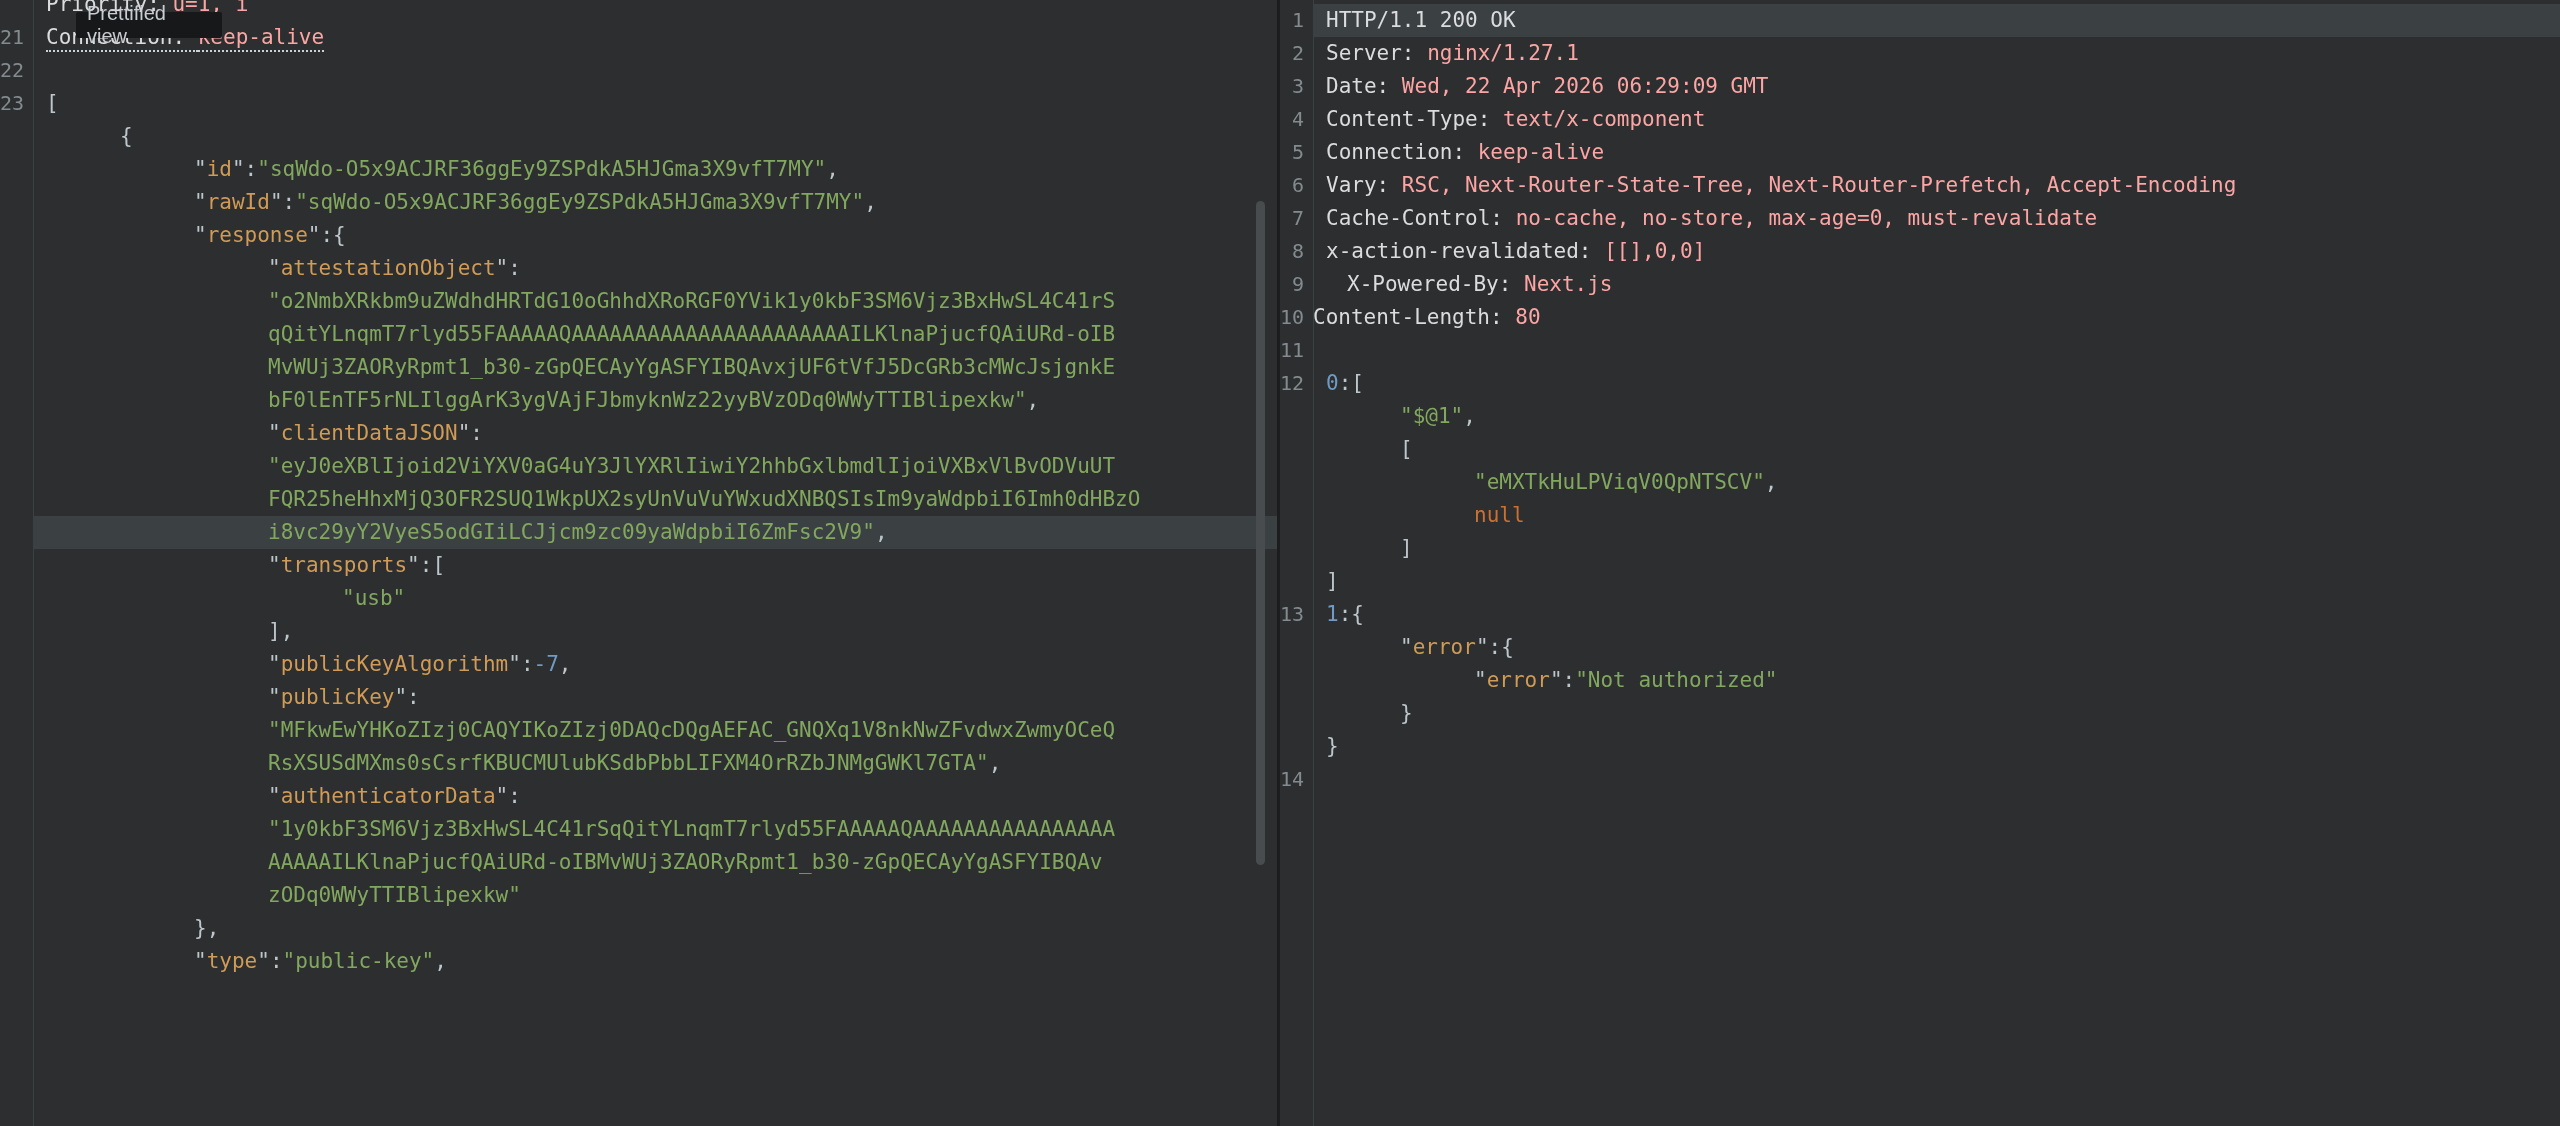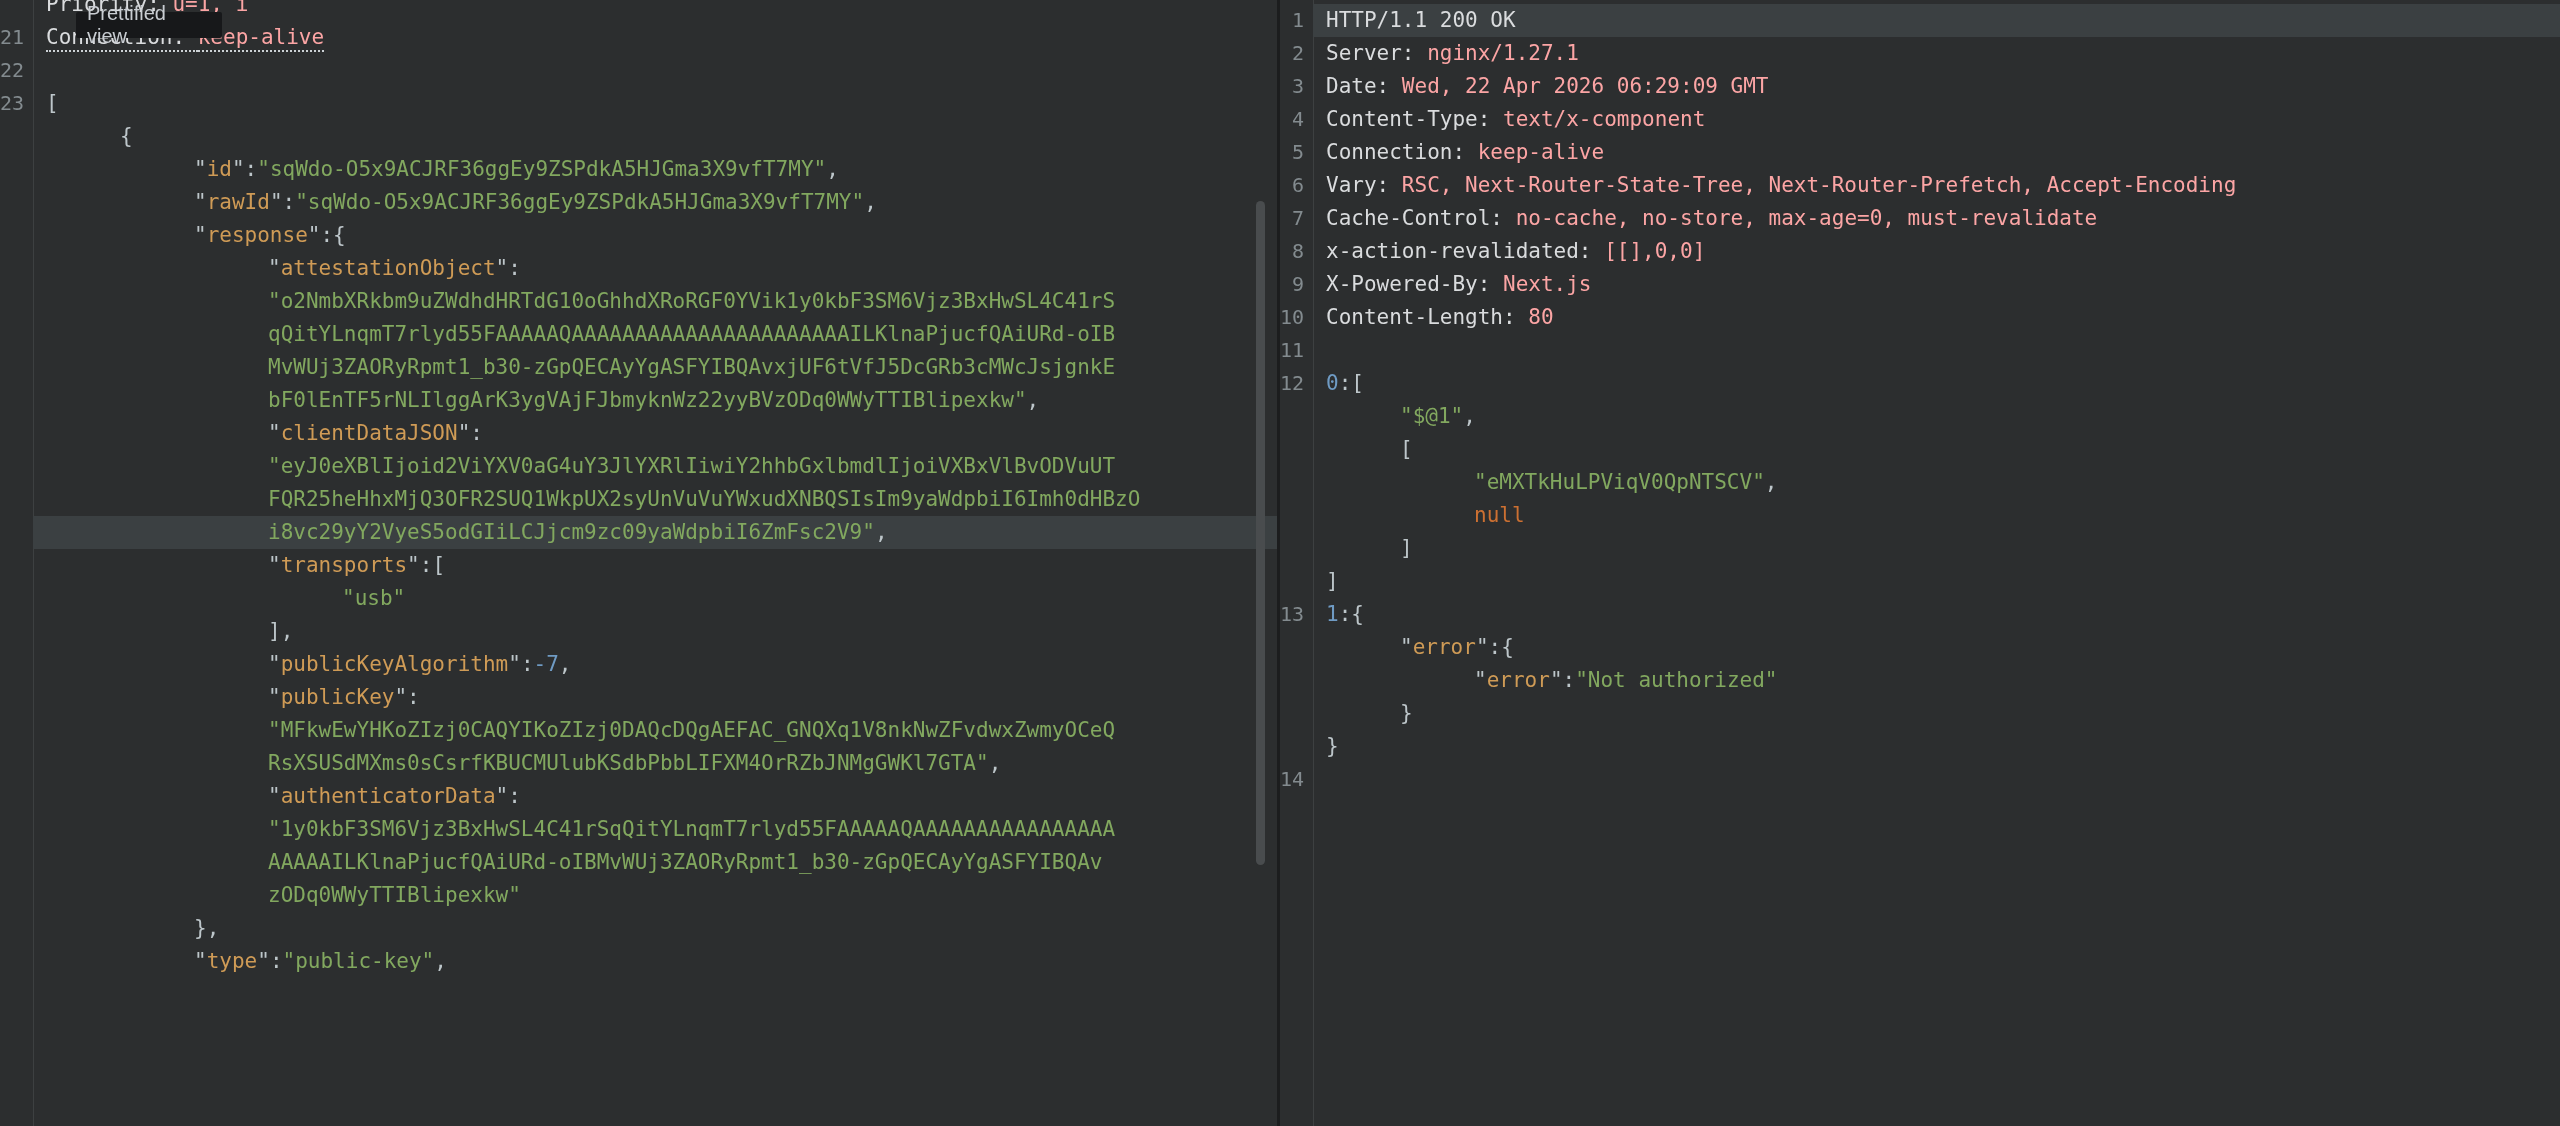--- a/index.html
+++ b/index.html
@@ -173,22 +173,22 @@
     </div>
     <div class="editor" id="response-editor" style="padding-top:4px;">
         <div class="row hl"><span class="ln">1</span><span class="code" style="padding-left: 13px;"><span class="tk-w">HTTP/1.1 200 OK</span></span></div>
         <div class="row"><span class="ln">2</span><span class="code" style="padding-left: 13px;"><span class="tk-hn">Server: </span><span class="tk-hv">nginx/1.27.1</span></span></div>
         <div class="row"><span class="ln">3</span><span class="code" style="padding-left: 13px;"><span class="tk-hn">Date: </span><span class="tk-hv">Wed, 22 Apr 2026 06:29:09 GMT</span></span></div>
         <div class="row"><span class="ln">4</span><span class="code" style="padding-left: 13px;"><span class="tk-hn">Content-Type: </span><span class="tk-hv">text/x-component</span></span></div>
         <div class="row"><span class="ln">5</span><span class="code" style="padding-left: 13px;"><span class="tk-hn">Connection: </span><span class="tk-hv">keep-alive</span></span></div>
         <div class="row"><span class="ln">6</span><span class="code" style="padding-left: 13px;"><span class="tk-hn">Vary: </span><span class="tk-hv">RSC, Next-Router-State-Tree, Next-Router-Prefetch, Accept-Encoding</span></span></div>
         <div class="row"><span class="ln">7</span><span class="code" style="padding-left: 13px;"><span class="tk-hn">Cache-Control: </span><span class="tk-hv">no-cache, no-store, max-age=0, must-revalidate</span></span></div>
         <div class="row"><span class="ln">8</span><span class="code" style="padding-left: 13px;"><span class="tk-hn">x-action-revalidated: </span><span class="tk-hv">[[],0,0]</span></span></div>
-        <div class="row"><span class="ln">9</span><span class="code" style="padding-left: 13px;"><span class="tk-hn">X-Powered-By: </span><span class="tk-hv">Next.js</span></span></div>
-        <div class="row"><span class="ln">10</span><span class="code" style="padding-left: 13px;"><span class="tk-hn">Content-Length: </span><span class="tk-hv">80</span></span></div>
+        <div class="row"><span class="ln">9</span><span class="code" style="padding-left: 13px; margin-left: 21px;"><span class="tk-hn">X-Powered-By: </span><span class="tk-hv">Next.js</span></span></div>
+        <div class="row"><span class="ln">10</span><span class="code" style=""><span class="tk-hn">Content-Length: </span><span class="tk-hv">80</span></span></div>
         <div class="row"><span class="ln">11</span><span class="code" style="padding-left: 13px;"></span></div>
         <div class="row"><span class="ln">12</span><span class="code" style="padding-left: 13px;"><span class="tk-n">0</span><span class="tk-p">:[</span></span></div>
         <div class="row"><span class="ln"></span><span class="code" style="padding-left: 87px;"><span class="tk-s">"$@1"</span><span class="tk-p">,</span></span></div>
         <div class="row"><span class="ln"></span><span class="code" style="padding-left: 87px;"><span class="tk-p">[</span></span></div>
         <div class="row"><span class="ln"></span><span class="code" style="padding-left: 161px;"><span class="tk-s">"eMXTkHuLPViqV0QpNTSCV"</span><span class="tk-p">,</span></span></div>
         <div class="row"><span class="ln"></span><span class="code" style="padding-left: 161px;"><span class="tk-kw">null</span></span></div>
         <div class="row"><span class="ln"></span><span class="code" style="padding-left: 87px;"><span class="tk-p">]</span></span></div>
         <div class="row"><span class="ln"></span><span class="code" style="padding-left: 13px;"><span class="tk-p">]</span></span></div>
         <div class="row"><span class="ln">13</span><span class="code" style="padding-left: 13px;"><span class="tk-n">1</span><span class="tk-p">:{</span></span></div>
         <div class="row"><span class="ln"></span><span class="code" style="padding-left: 87px;"><span class="tk-p">"</span><span class="tk-k">error</span><span class="tk-p">":</span><span class="tk-p">{</span></span></div>

